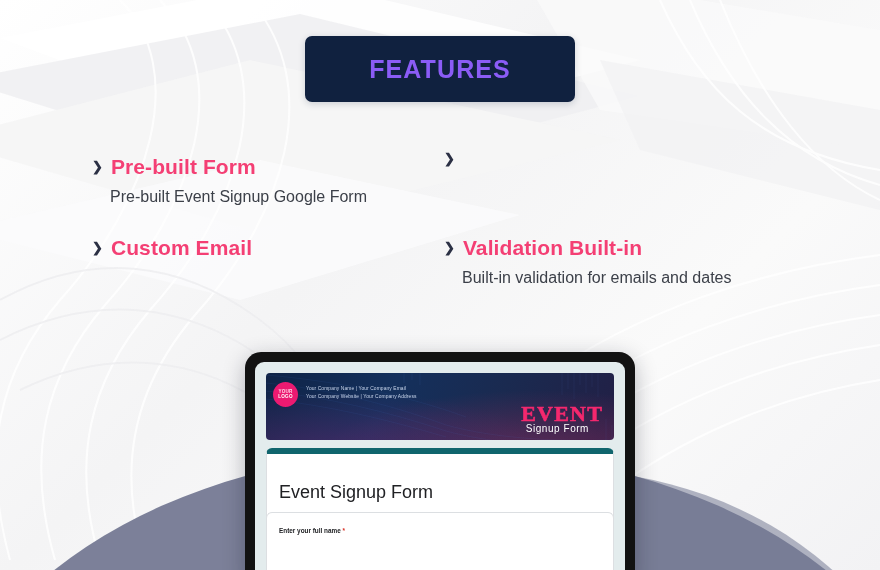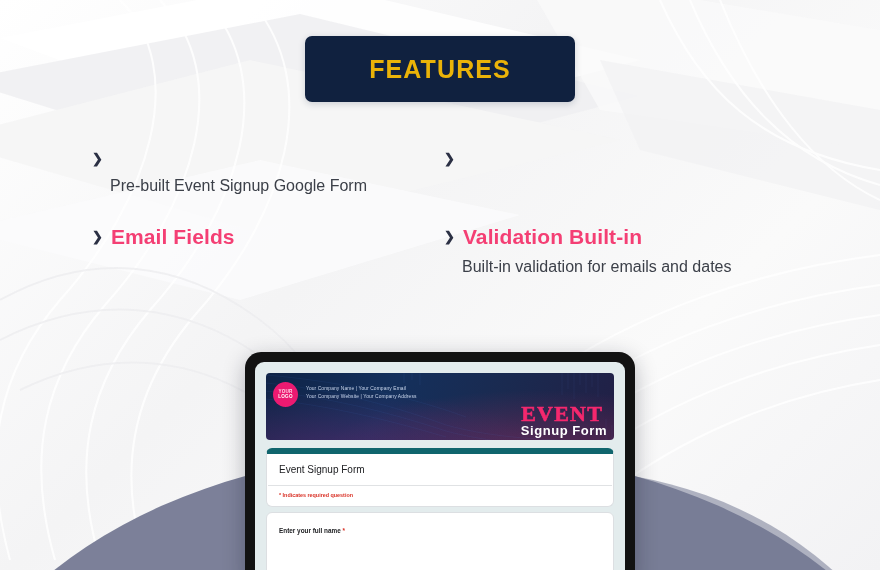--- a/index.html
+++ b/index.html
@@ -62,21 +62,21 @@
     width: 270px;
     height: 66px;
     background: #10213f;
     border-radius: 7px;
     display: flex;
     align-items: center;
     justify-content: center;
     box-shadow: 0 2px 7px rgba(16,33,63,.18);
   }
   .badge-text {
-    color: #eab308;
+    color: #8b5cf6;
     font-size: 25px;
     font-weight: bold;
     letter-spacing: 1.1px;
   }
 
   
   .features {
     position: absolute;
     left: 92px;
     top: 155px;
@@ -194,43 +194,43 @@
     top: 28px;
     color: #f5286e;
     font-size: 22px;
     font-weight: bold;
     letter-spacing: 1.2px;
     font-family: "Liberation Serif", serif;
     -webkit-text-stroke: .6px #f5286e;
   }
   .event-sub {
     position: absolute;
-    right: 7px;
+    right: 25px;
     top: 50px;
     color: #ffffff;
-    font-size: 13px;
-    font-weight: bold;
+    font-size: 10px;
+    font-weight: normal;
     letter-spacing: .55px;
   }
 
   
   .form-card {
     position: absolute;
     left: 11px;
     right: 11px;
     top: 86px;
     background: #ffffff;
     border-radius: 6px;
     border: 1px solid #dcdfe2;
     border-top: 6px solid #10656d;
     overflow: hidden;
   }
   .form-title {
-    padding: 10px 12px 9px 12px;
-    font-size: 10px;
+    padding: 28px 12px 9px 12px;
+    font-size: 18px;
     color: #202124;
     line-height: 1.2;
   }
   .form-divider {
     height: 1px;
     background: #e0e2e4;
     margin: 0 1px;
   }
   .form-required {
     padding: 6px 12px 8px 12px;
@@ -304,34 +304,35 @@
 
   <div class="badge">
     <span class="badge-text">FEATURES</span>
   </div>
 
   <div class="features">
 
     <div class="feature">
       <div class="feature-head">
         <span class="chev">❯</span>
+        <span class="feature-title">Pre-built Form</span>
       </div>
       <div class="feature-desc">Pre-built Event Signup Google Form</div>
     </div>
 
     <div class="feature">
       <div class="feature-head">
         <span class="chev">❯</span>
       </div>
     </div>
 
     <div class="feature">
       <div class="feature-head">
         <span class="chev">❯</span>
-        <span class="feature-title">Email Fields</span>
+        <span class="feature-title">Custom Email</span>
       </div>
     </div>
 
     <div class="feature">
       <div class="feature-head">
         <span class="chev">❯</span>
         <span class="feature-title">Validation Built-in</span>
       </div>
       <div class="feature-desc">Built-in validation for emails and dates</div>
     </div>

